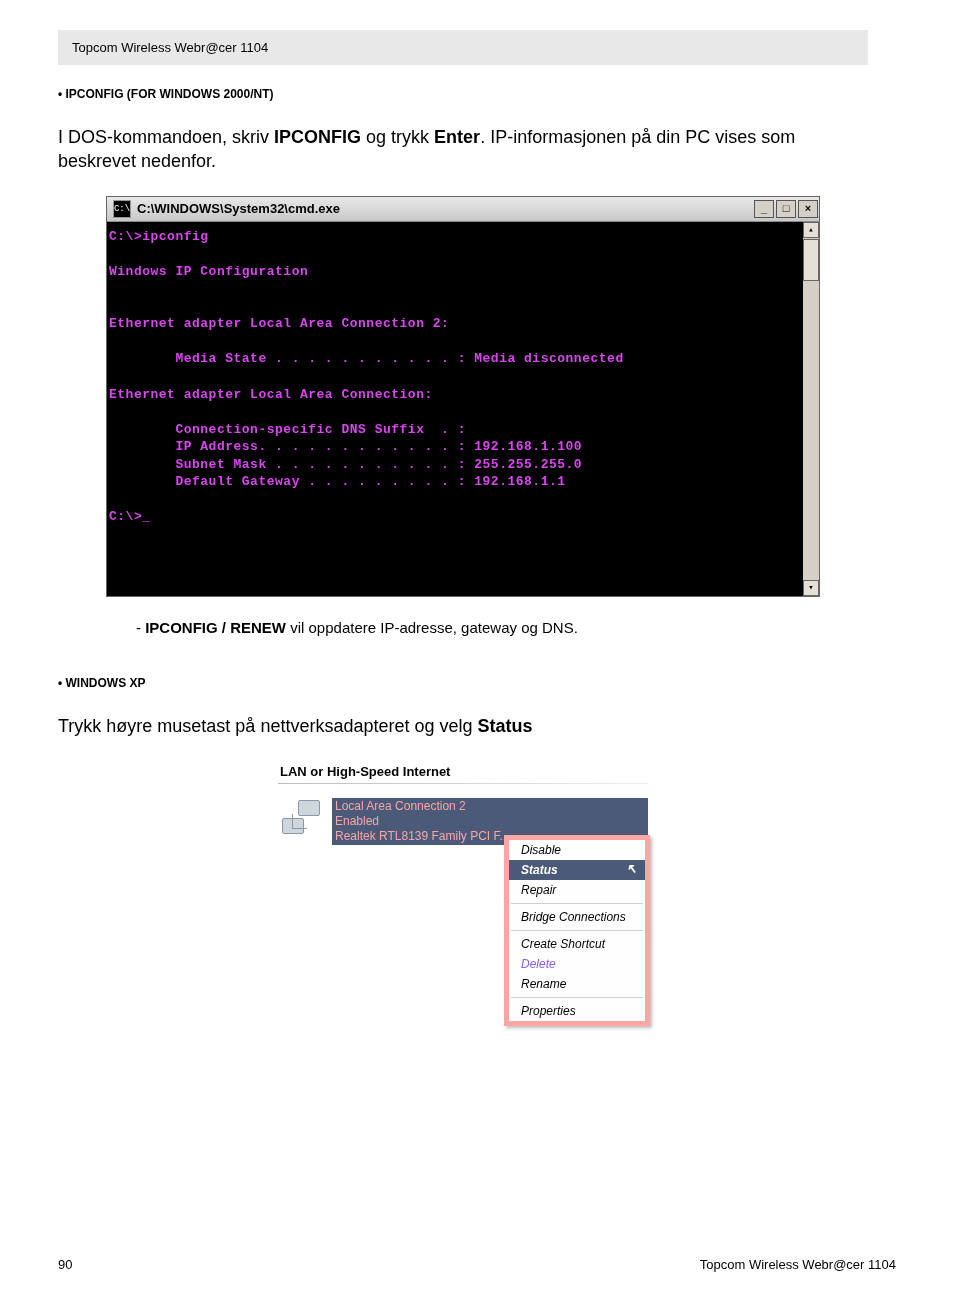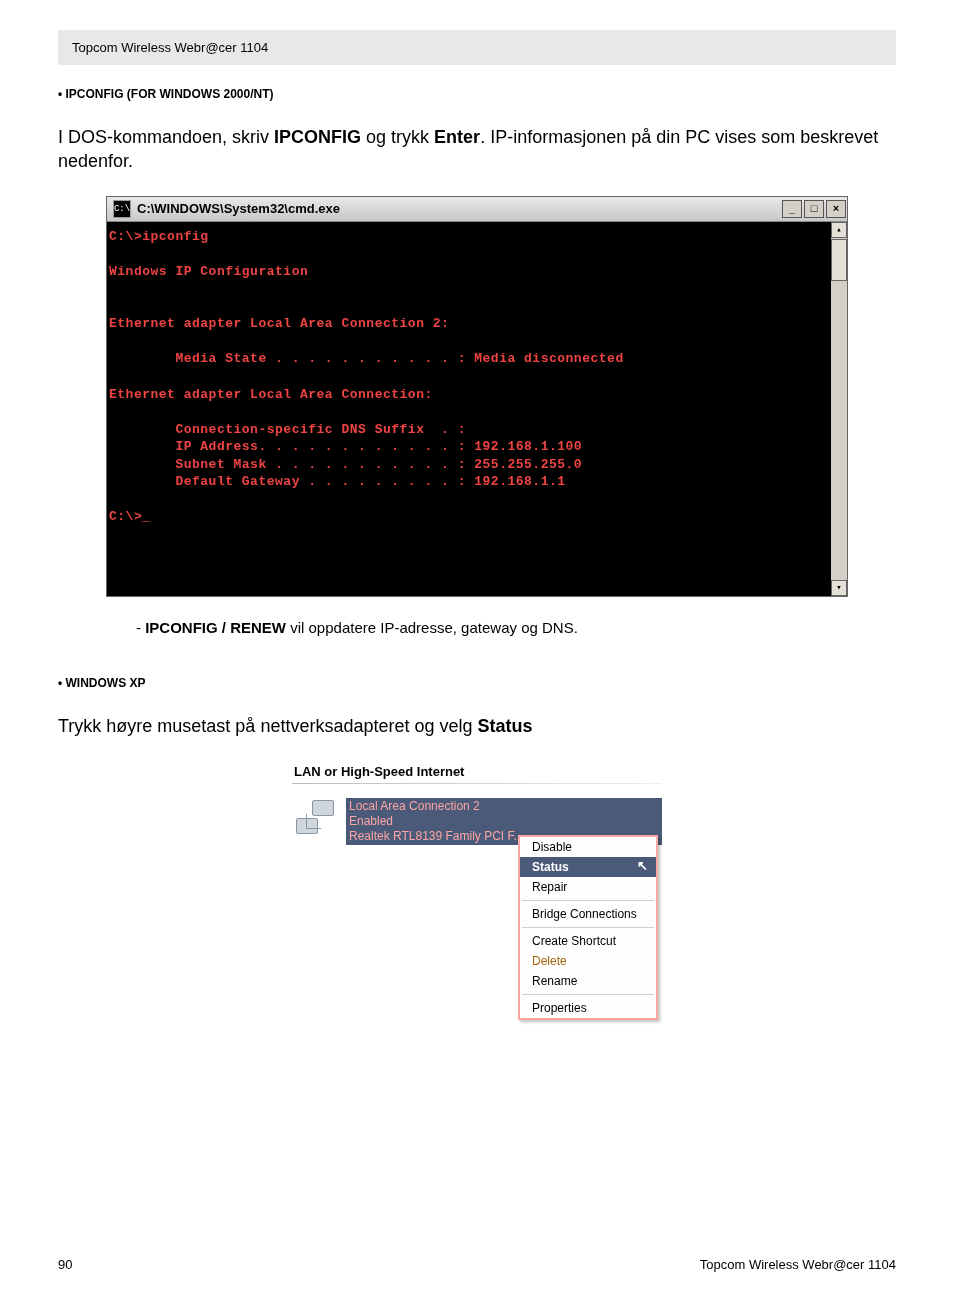--- a/index.html
+++ b/index.html
@@ -4,21 +4,21 @@
 <style>
   html, body {
     margin: 0;
     padding: 0;
     background: #fff;
     font-family: Arial, Helvetica, sans-serif;
     color: #000;
     width: 954px;
   }
   .page {
-    padding: 30px 58px 20px 58px;
+    padding: 30px 86px 20px 58px;
     box-sizing: border-box;
     position: relative;
     min-height: 1294px;
   }
   .header-bar {
     background: #e8e8e8;
     padding: 10px 14px;
     font-size: 13px;
     margin-bottom: 22px;
   }
@@ -80,21 +80,21 @@
     line-height: 1;
     cursor: pointer;
   }
   .cmd-body-row {
     display: flex;
     align-items: stretch;
   }
   .cmd-body {
     flex: 1;
     background: #000;
-    color: #ef4444;
+    color: #d946ef;
     padding: 6px 2px 70px 2px;
     white-space: pre;
     font-weight: bold;
     letter-spacing: 0.5px;
     line-height: 1.35;
   }
   .cmd-scrollbar {
     width: 16px;
     background: #d4d0c8;
     display: flex;
@@ -168,38 +168,39 @@
     color: #fca5a5;
     padding: 1px 3px;
     line-height: 1.25;
     flex: 1;
   }
   .context-menu {
     position: relative;
     margin-left: 226px;
     margin-top: -10px;
     width: 136px;
-    border: 2px solid #fca5a5;
+    border: 5px solid #fca5a5;
     background: #fefefe;
     box-shadow: 2px 2px 3px rgba(0,0,0,0.25);
     font-size: 12px;
+    font-style: italic;
   }
   .context-menu .mi {
     padding: 3px 12px;
     white-space: nowrap;
     cursor: pointer;
   }
   .context-menu .mi.sel {
     background: #4a5a78;
     color: #fff;
     font-weight: bold;
     position: relative;
   }
   .context-menu .mi.disabled {
-    color: #a16207;
+    color: #8b5cf6;
     cursor: default;
   }
   .context-menu .sep {
     height: 1px;
     background: #d0d0d0;
     margin: 3px 2px;
   }
   .cursor-pointer-icon {
     position: absolute;
     right: 8px; top: 1px;

